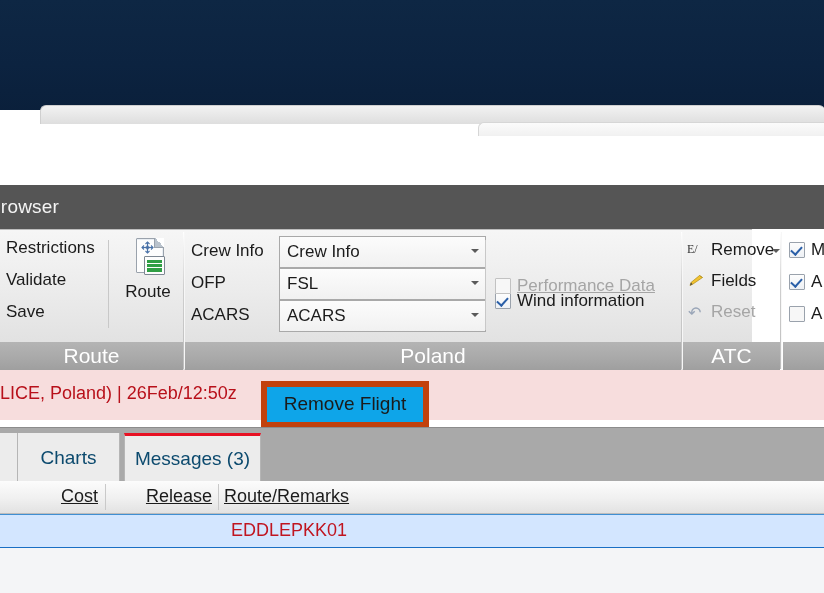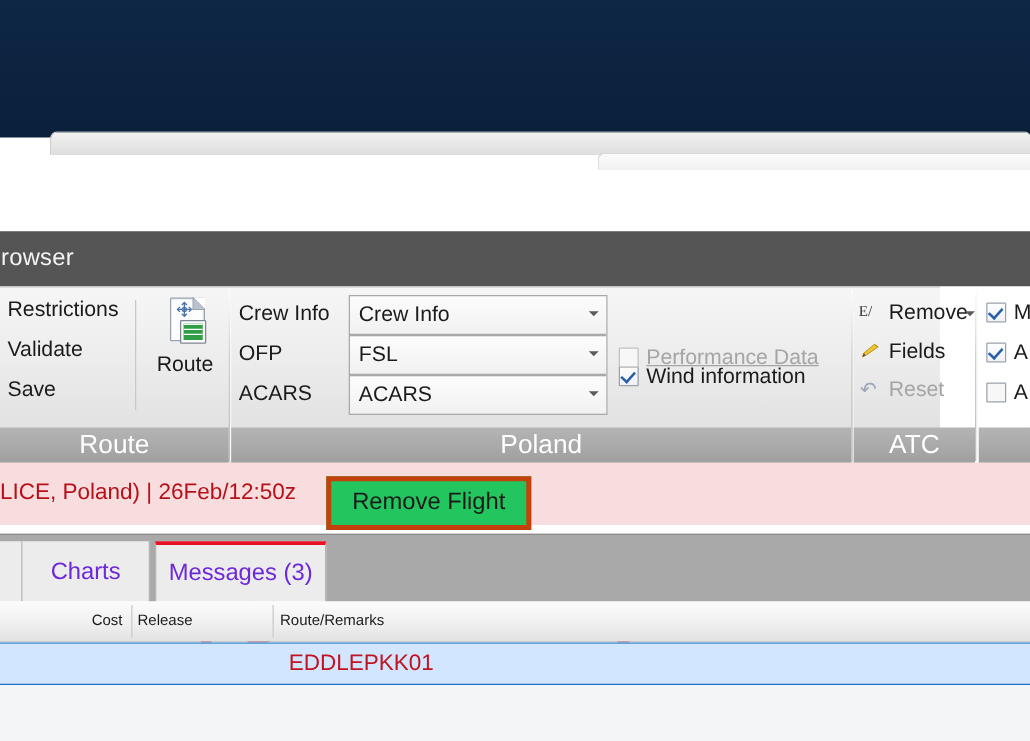--- a/index.html
+++ b/index.html
@@ -147,45 +147,46 @@
 
   
   .flightbar{
     position:absolute;left:0;top:370px;width:824px;height:50px;background:#f7dddd;
   }
   .flightbar .fl-text{
     position:absolute;left:-12px;top:13px;font-size:18px;color:#b8101a;white-space:nowrap;
   }
   .remove-btn{
     position:absolute;left:261px;top:381px;width:156px;height:35px;
-    background:#22c55e;border:4px solid #c2410c;
+    background:#0ea5e9;border:6px solid #c2410c;
     font-size:19px;color:#1b1b1b;line-height:33px;text-align:center;
   }
 
   
   .tabstrip{
     position:absolute;left:0;top:427px;width:824px;height:54px;background:#a9a9a9;
     border-top:1px solid #8c8c8c;
   }
   .tab{
     position:absolute;top:5px;height:49px;
     background:#ececec;border-left:1px solid #b5b5b5;border-right:1px solid #b5b5b5;
-    font-size:19px;color:#6d28d9;text-align:center;line-height:49px;white-space:nowrap;
+    font-size:19px;color:#0c4a6e;text-align:center;line-height:49px;white-space:nowrap;
   }
   .tab.active{background:#ececec;border-top:3px solid #e81123;line-height:46px;}
 
   
   .tablehead{
     position:absolute;left:0;top:481px;width:824px;height:32px;
     background:linear-gradient(180deg,#fcfcfc 0%,#f0f0f0 55%,#e2e2e2 100%);
     border-bottom:1px solid #bcbcbc;
   }
   .th{
-    position:absolute;top:0;height:39px;line-height:31px;font-size:12px;color:#1b1b1b;
+    position:absolute;top:0;height:39px;line-height:31px;font-size:18px;color:#1b1b1b;
     white-space:nowrap;
+    text-decoration:underline;
   }
   .thdiv{position:absolute;top:3px;width:1px;height:26px;background:#c9c9c9;}
   .rowsel{
     position:absolute;left:0;top:514px;width:824px;height:32px;
     background:#d3e6ff;border-top:1px solid #3f8fd2;border-bottom:2px solid #1a6fc4;
   }
   .cell{position:absolute;top:0;height:31px;line-height:30px;font-size:18px;color:#c01520;white-space:nowrap;}
   .tablebody{
     position:absolute;left:0;top:548px;width:824px;height:45px;background:#f4f5f7;
   }
@@ -353,21 +354,21 @@
 
   <div class="tabstrip">
     <div class="tab" style="left:-28px;width:45px;">s</div>
     <div class="tab" style="left:17px;width:101px;">Charts</div>
     <div class="tab active" style="left:124px;width:135px;">Messages (3)</div>
   </div>
 
   <div class="tablehead">
     <div class="th" style="left:0;width:98px;text-align:right;">Cost</div>
     <div class="thdiv" style="left:105px;"></div>
-    <div class="th" style="left:110px;width:102px;">Release</div>
+    <div class="th" style="left:110px;width:102px;text-align:right;">Release</div>
     <div class="thdiv" style="left:218px;"></div>
     <div class="th" style="left:224px;">Route/Remarks</div>
   </div>
 
   <div class="rowsel">
     <div class="cell" style="left:0;width:98px;text-align:right;"></div>
     <div class="cell" style="left:231px;">EDDLEPKK01</div>
   </div>
 
   <div class="tablebody"></div>

